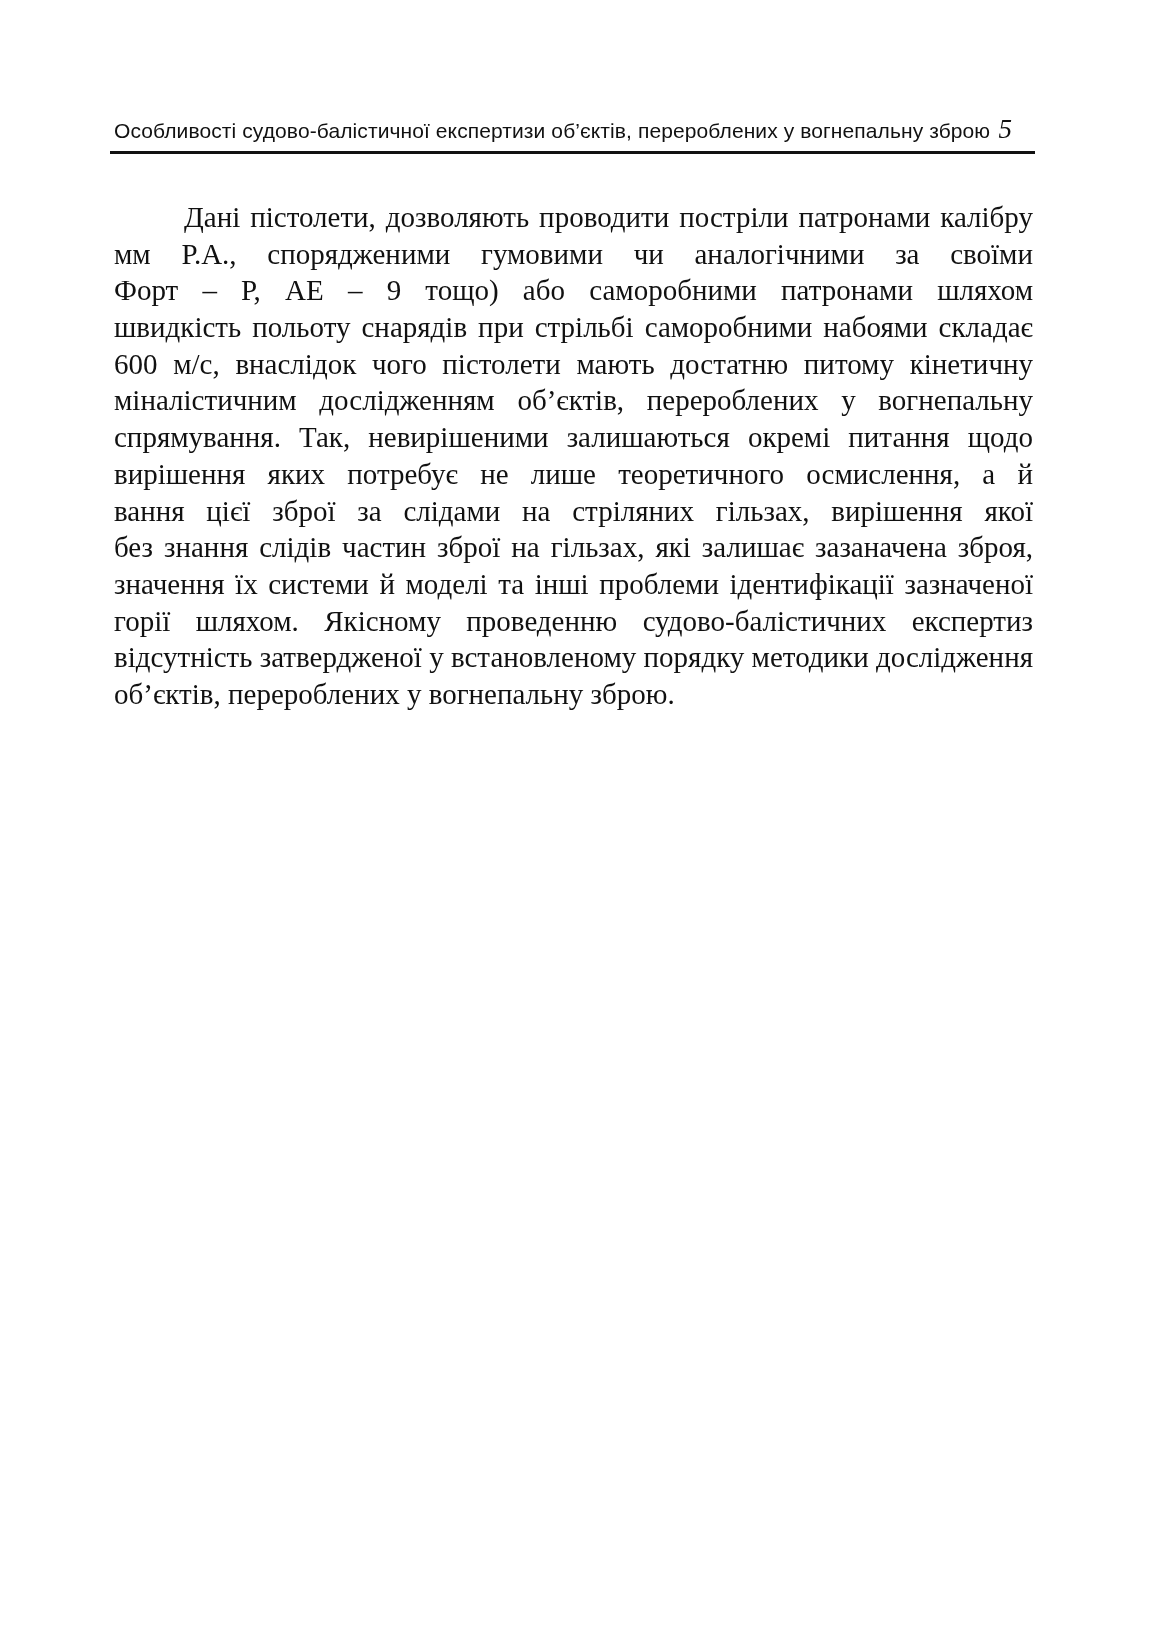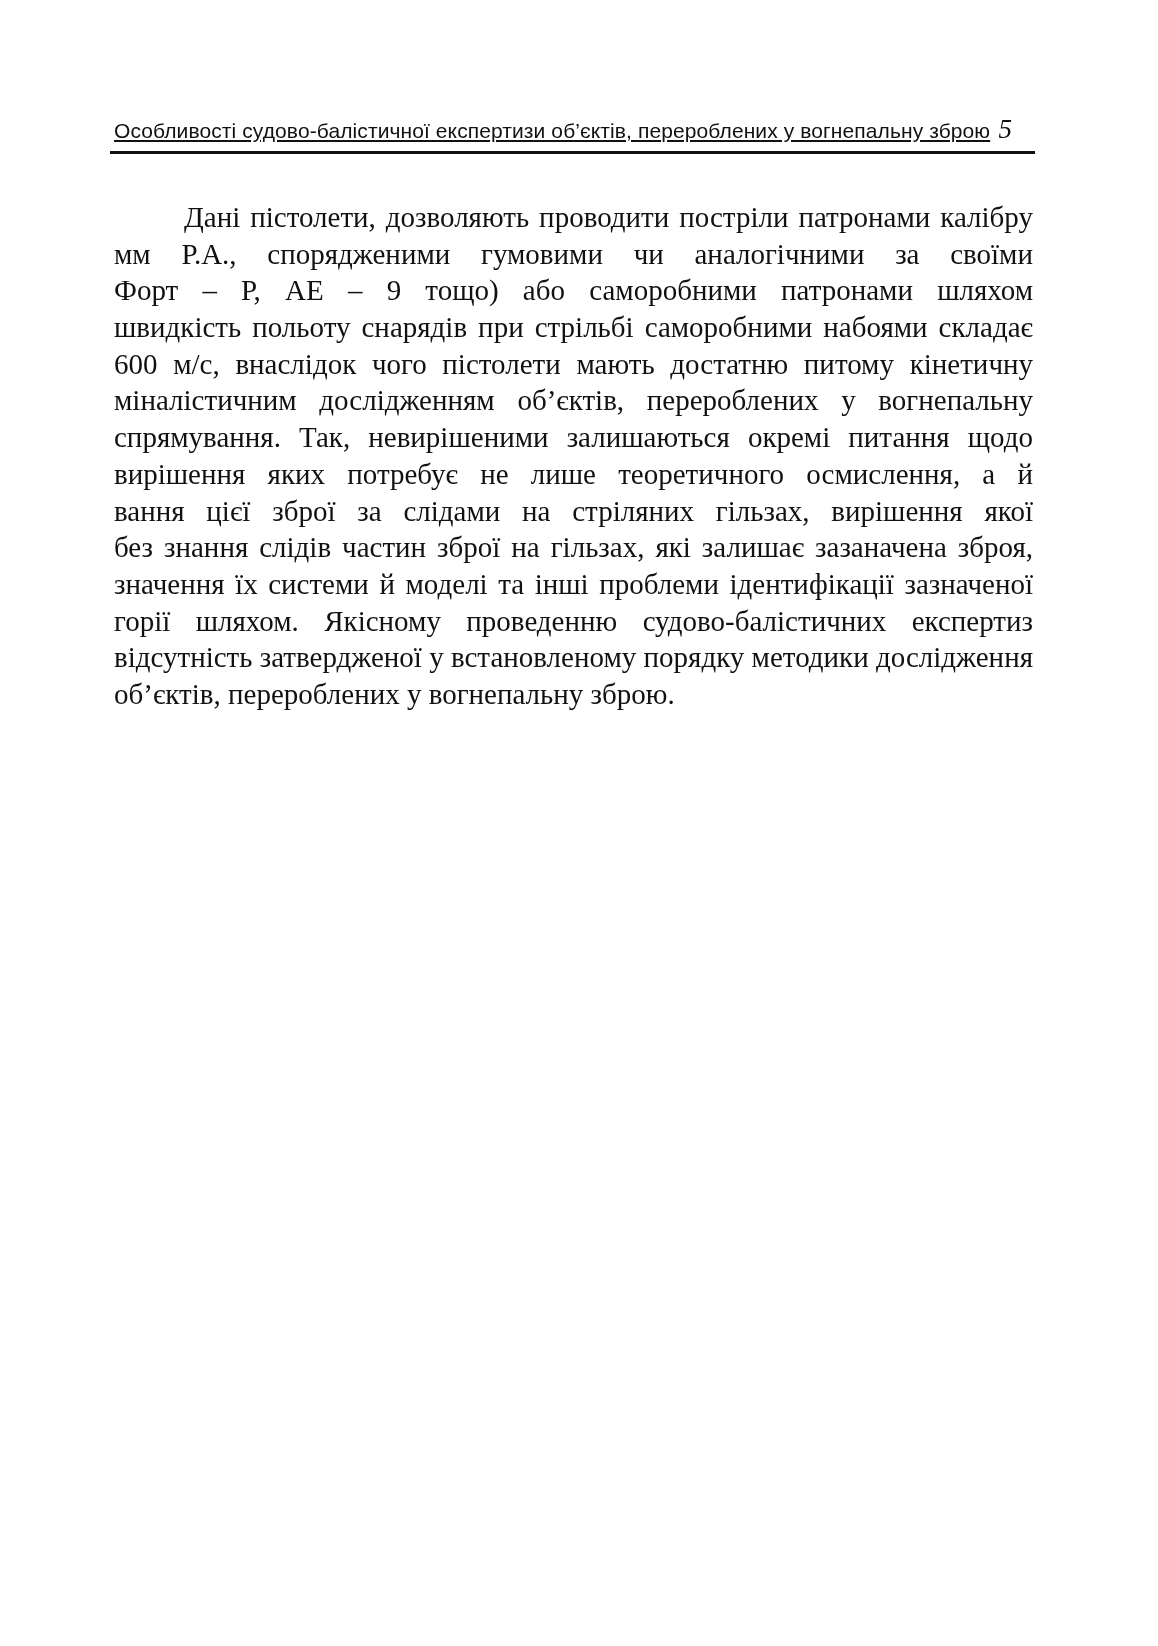--- a/index.html
+++ b/index.html
@@ -22,21 +22,20 @@
     justify-content: space-between;
     align-items: baseline;
   }
   .running-header .title {
     font-family: "Liberation Sans", sans-serif;
     font-size: 21px;
     line-height: 26px;
     letter-spacing: 0.1px;
     color: #111111;
     white-space: nowrap;
-    text-decoration: underline;
   }
   .running-header .pagenum {
     font-family: "Liberation Serif", serif;
     font-style: italic;
     font-size: 27px;
     line-height: 26px;
     color: #111111;
     padding-right: 22px;
   }
   .header-rule {

